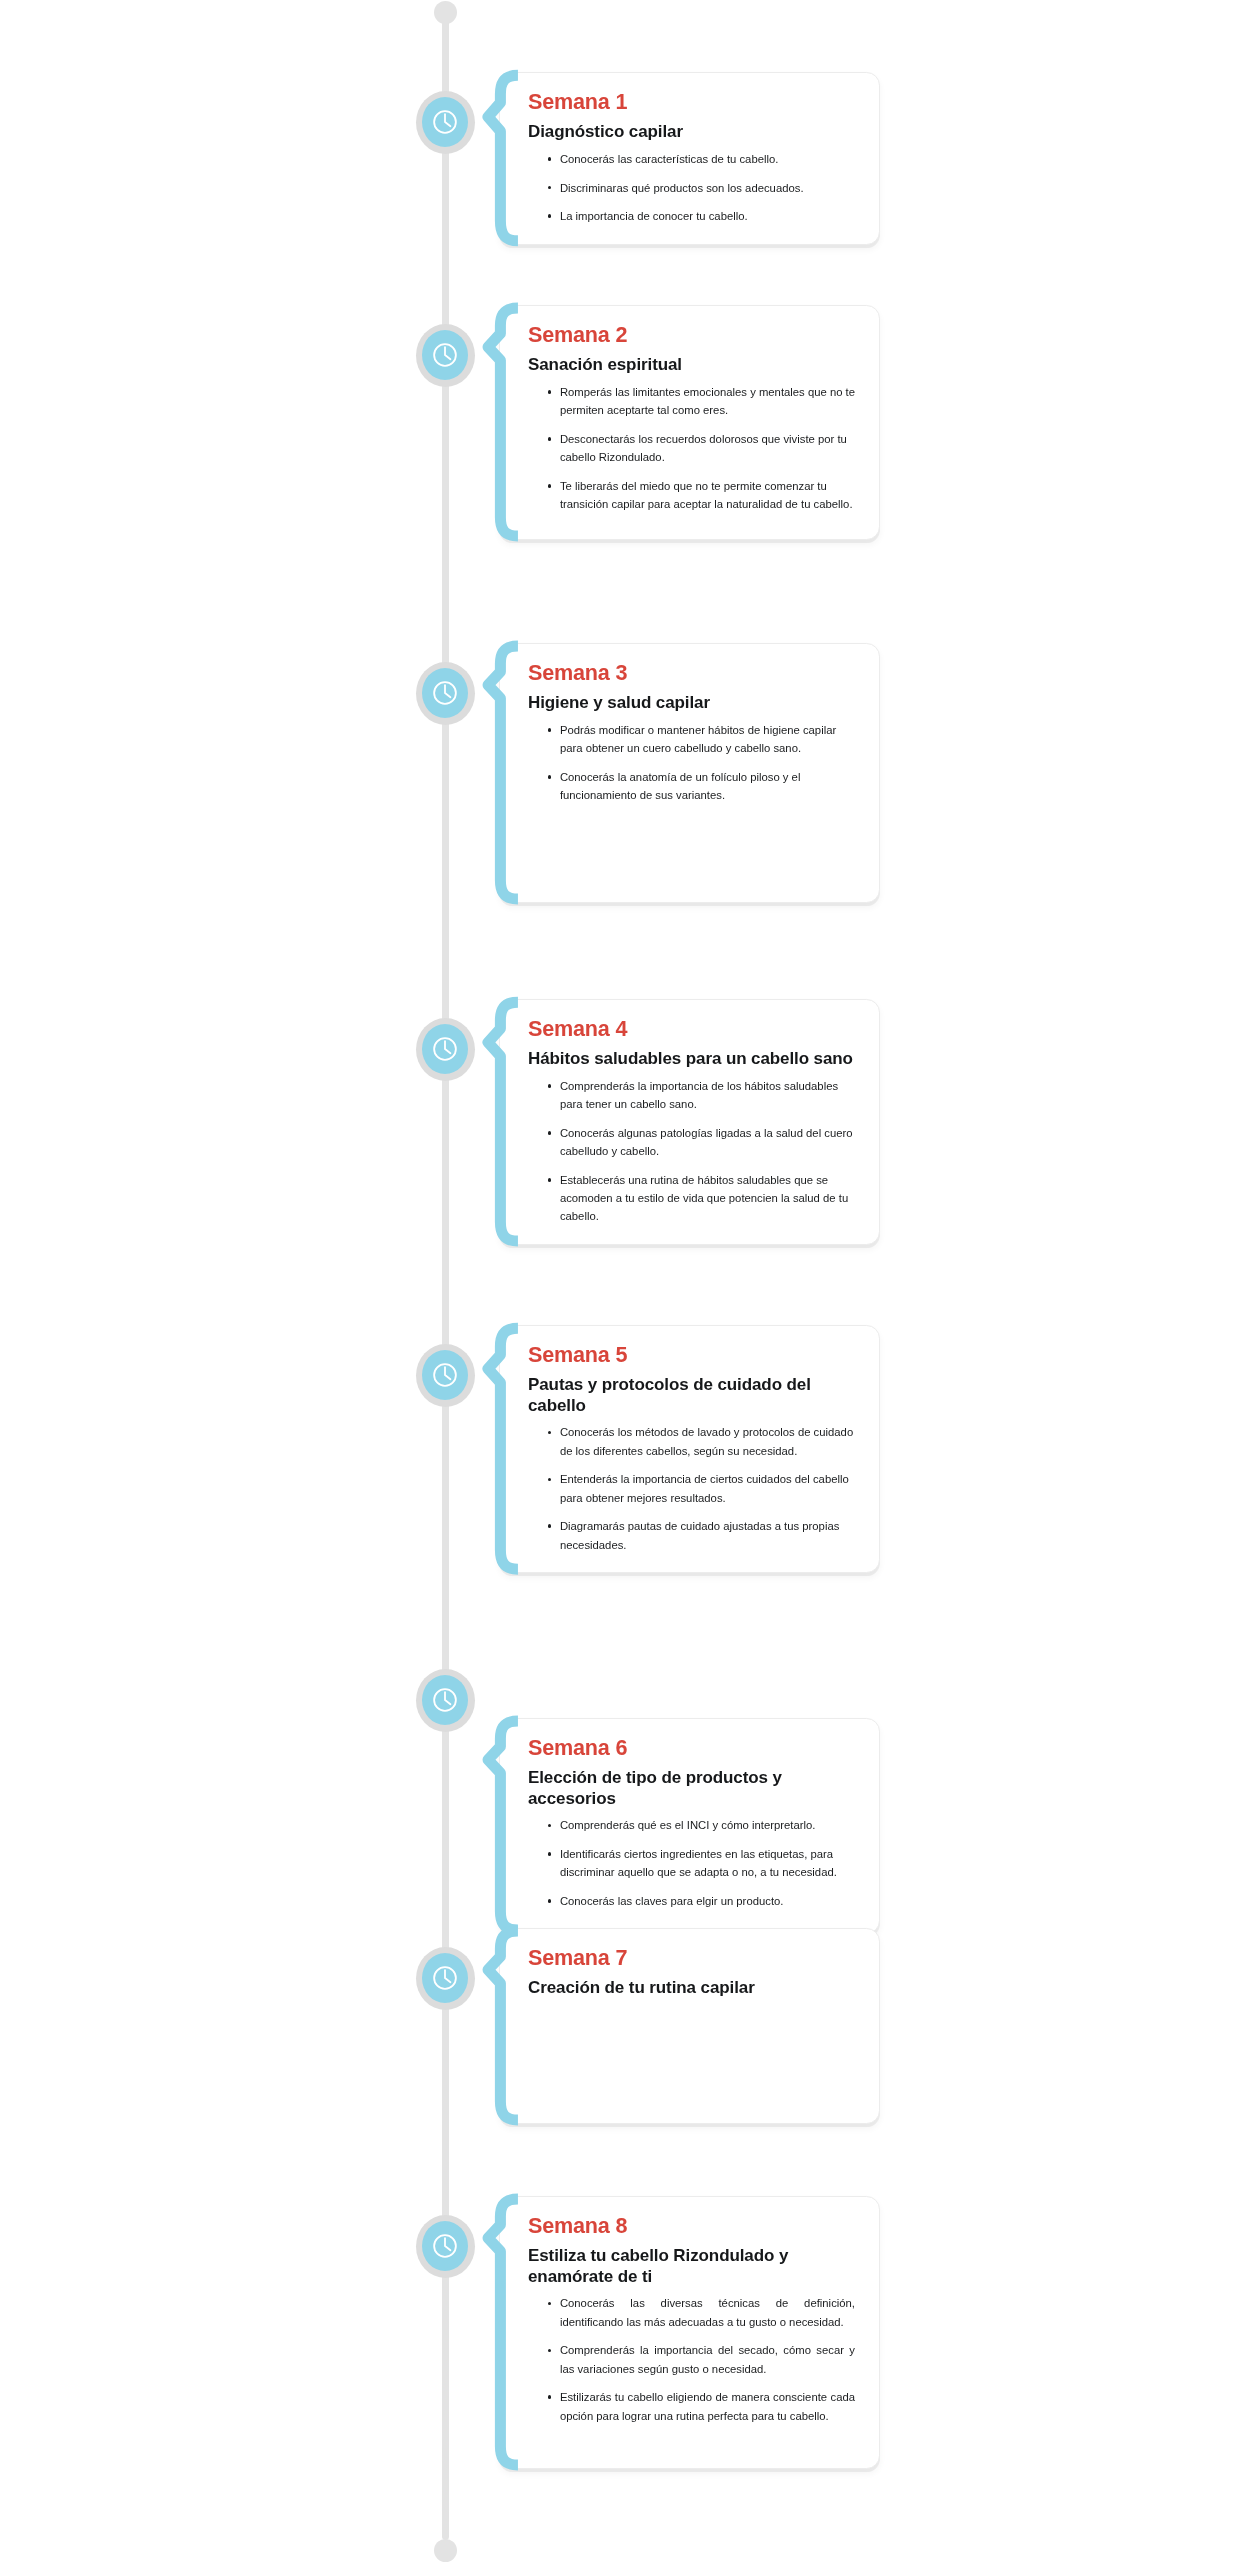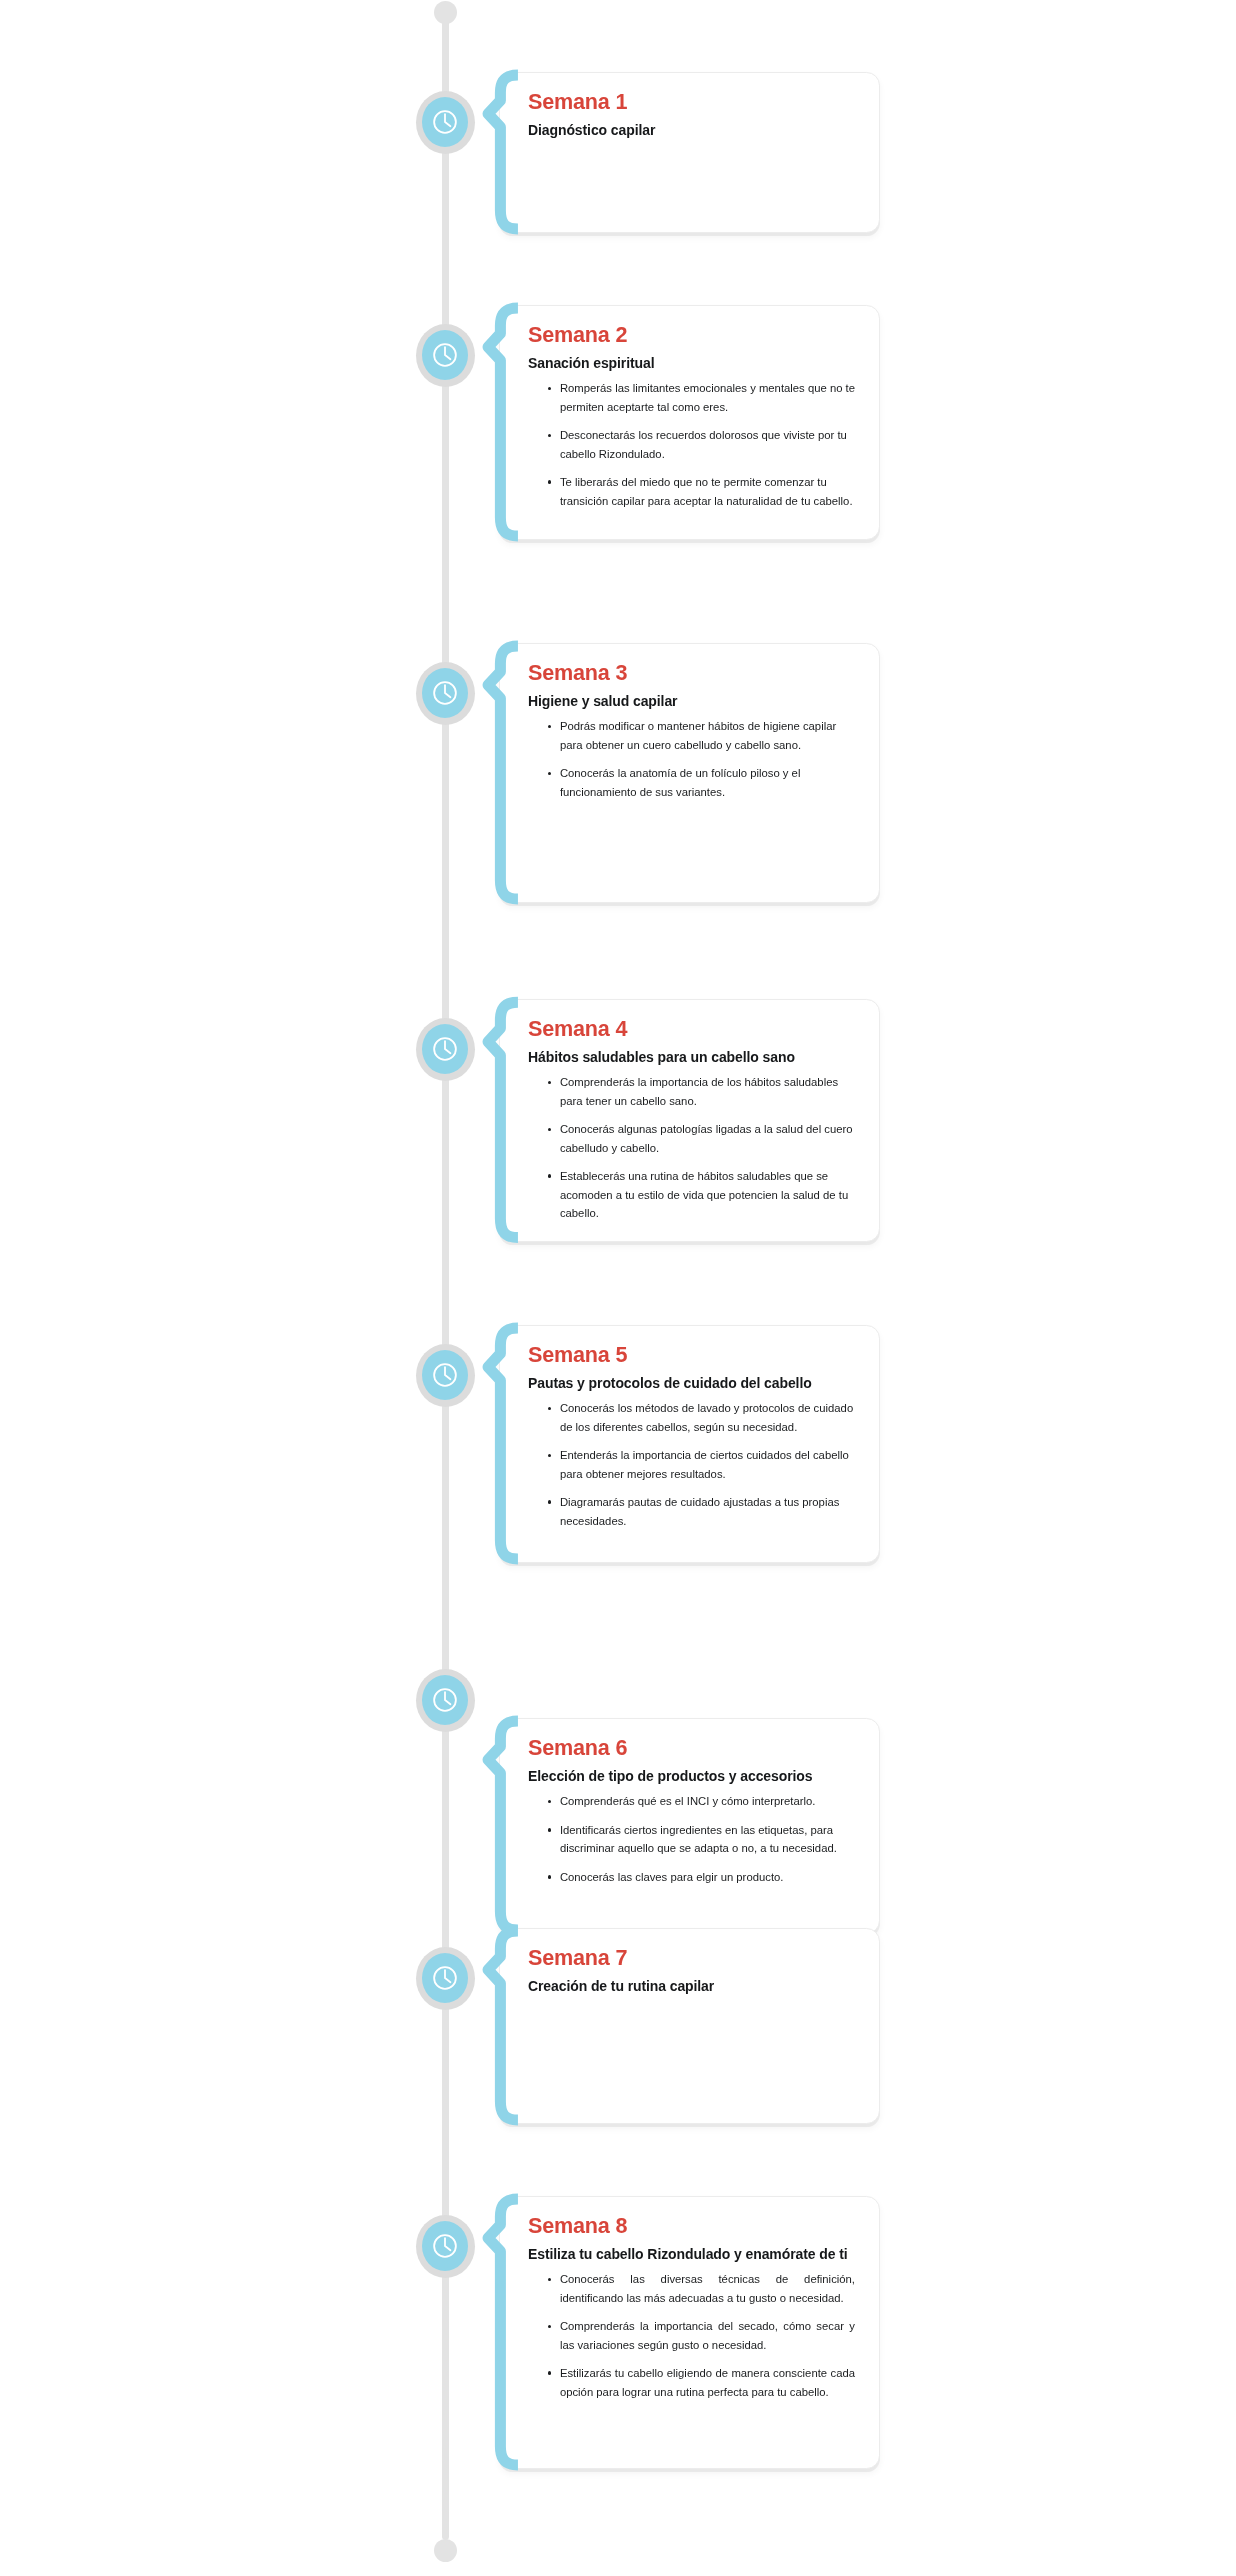--- a/index.html
+++ b/index.html
@@ -115,21 +115,21 @@
   .week-title {
     color: #d8453a;
     font-size: 21.6px;
     font-weight: bold;
     line-height: 1.05;
     margin: 0 0 9.3px 0;
     letter-spacing: -0.2px;
   }
   .week-subtitle {
     color: #16181a;
-    font-size: 14px;
+    font-size: 17px;
     font-weight: bold;
     line-height: 1.2;
     margin: 0 0 7.2px 0;
     letter-spacing: -0.1px;
   }
   ul.bullets {
     list-style: none;
     margin: 0;
     padding: 0 0 0 18.5px;
   }
@@ -173,20 +173,25 @@
         </div>
         <div class="card" style="top: 72px; min-height: 161px;">
           <div class="rail">
             <svg preserveAspectRatio="none" viewBox="0 0 64 312">
               <path d="M 60 6 C 36 6 26 16 26 40 L 26 56 L 2 82 L 26 108 L 26 272 C 26 298 36 308 60 308" fill="none" stroke="#8fd4e8" stroke-width="11" stroke-linejoin="round" stroke-linecap="butt" vector-effect="non-scaling-stroke"></path>
             </svg>
           </div>
           <div class="card-inner">
             <div class="week-title">Semana 1</div>
             <div class="week-subtitle">Diagnóstico capilar</div>
+            <ul class="bullets">
+              <li>Conocerás las características de tu cabello.</li>
+              <li>Discriminaras qué productos son los adecuados.</li>
+              <li>La importancia de conocer tu cabello.</li>
+            </ul>
           </div>
         </div>
       </div>
       <div class="tl-row">
         <div class="node" style="top: 322px;">
           <div class="node-ring"></div>
           <div class="node-disc"><span><svg viewBox="0 0 48 48" aria-hidden="true">
                 <circle cx="24" cy="24" r="18" fill="none" stroke="#ffffff" stroke-width="3"></circle>
                 <path d="M24 11 L24 24 L33 31" fill="none" stroke="#ffffff" stroke-width="3" stroke-linecap="round" stroke-linejoin="round"></path>
               </svg></span></div>

